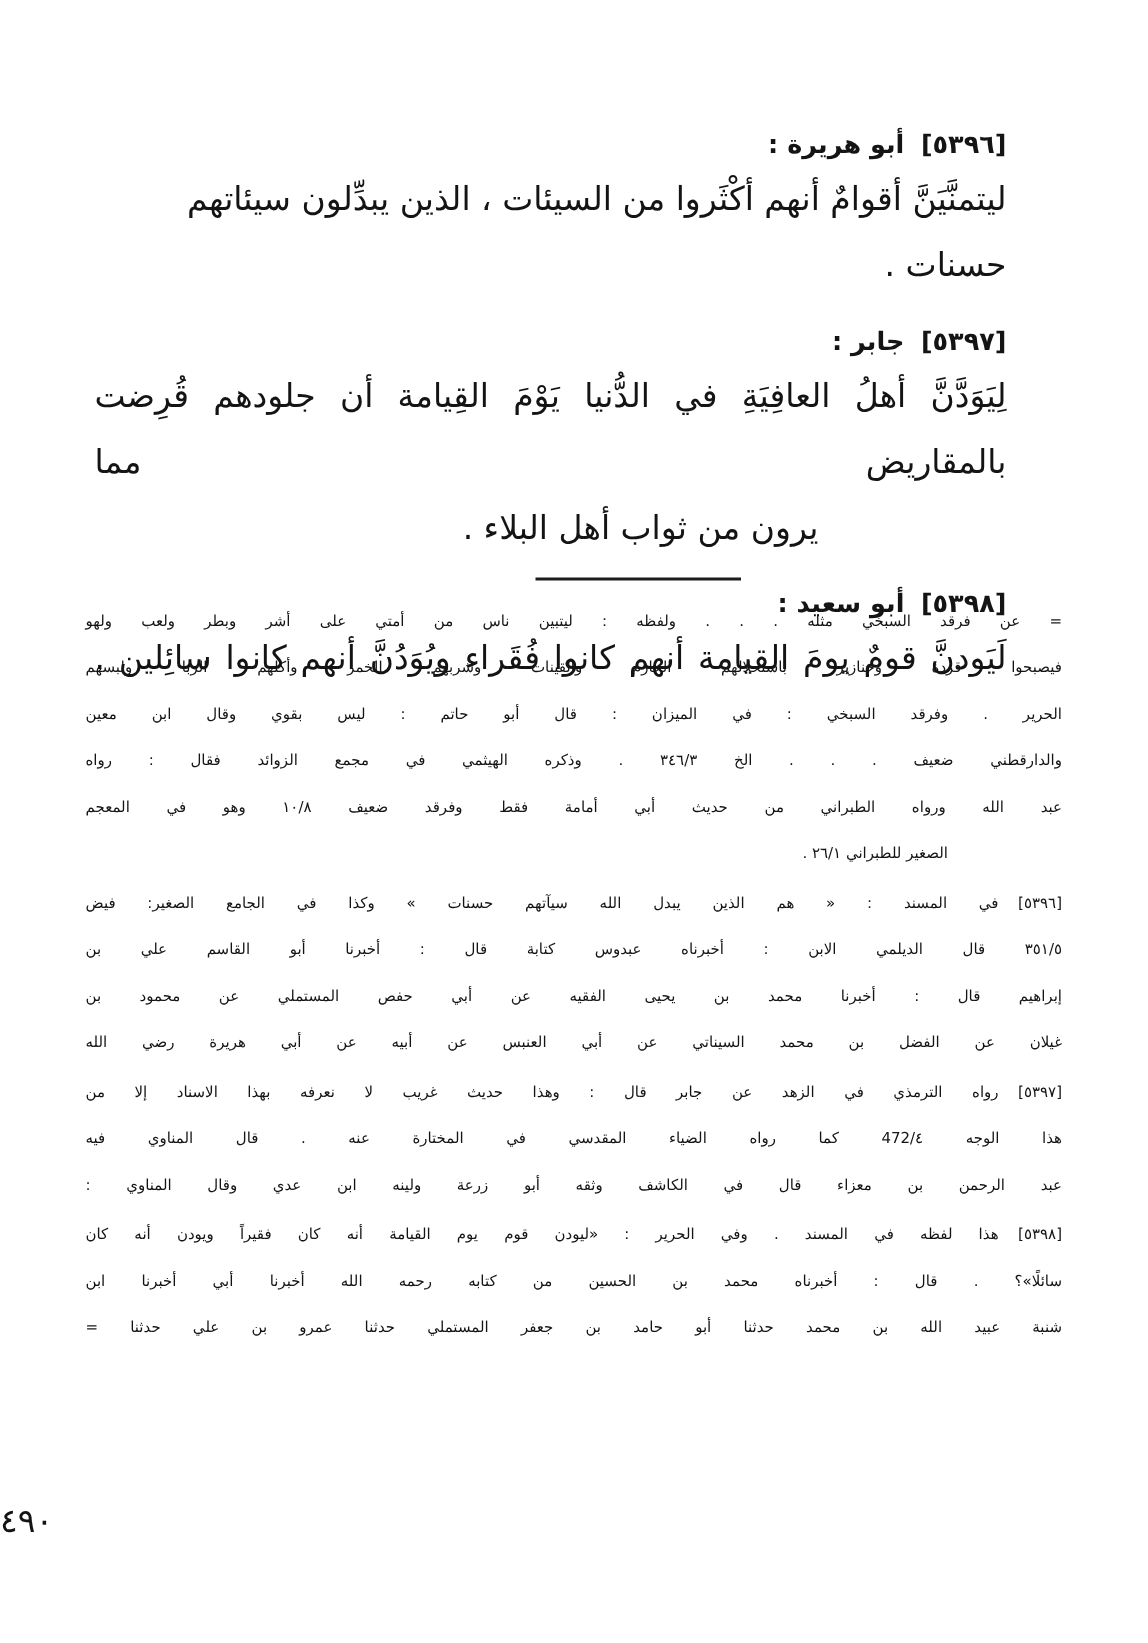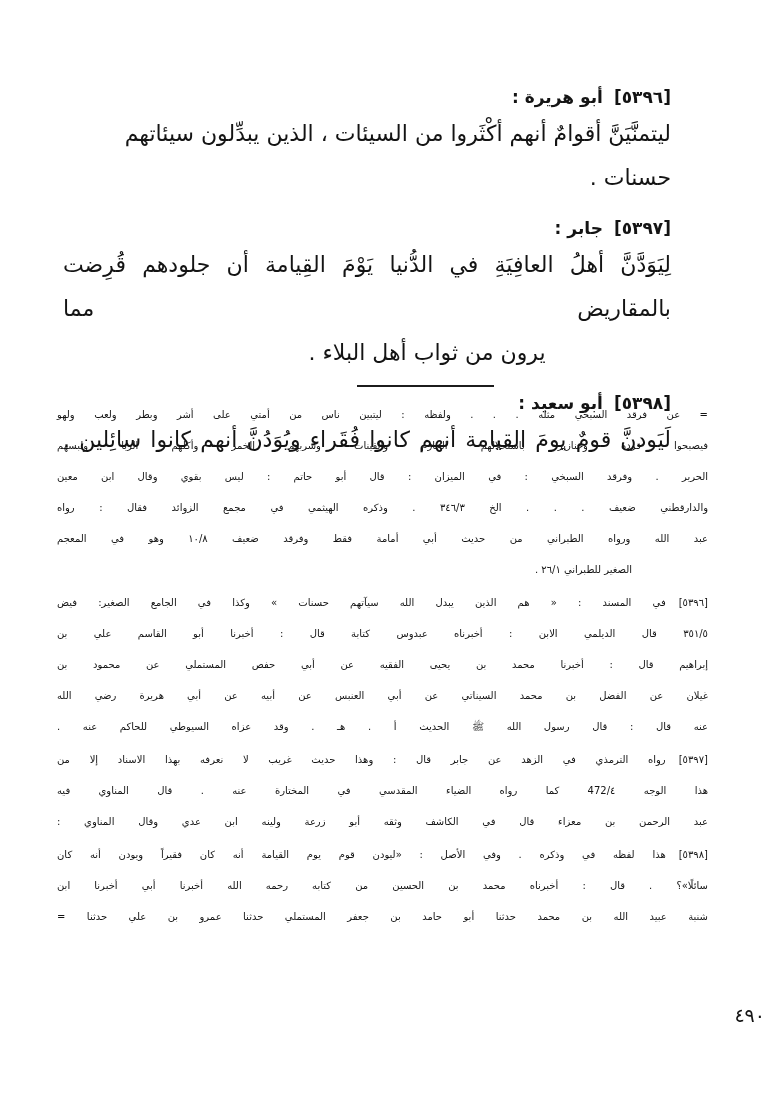--- a/index.html
+++ b/index.html
@@ -40,21 +40,21 @@
   }
   .fn-block { margin-top:2px; }
   .fn-block.first { margin-top:0; }
   .fn-line { line-height:31px; }
   .fn-marker { margin-left:13px; }
   .right-indent { text-align:left; text-align-last:right; padding-right:76px; }
 
   
   .page-num {
     position:absolute; top:1002px; left:0; right:0;
-    text-align:right; font-size:19px; line-height:26px;
+    text-align:left; font-size:22px; line-height:26px;
     letter-spacing:1px;
   }
 </style>
 </head>
 <body>
 
 <div class="page">
 
   <div class="main">
 
@@ -89,34 +89,33 @@
       <div class="fn-line right-indent">الصغير للطبراني ٢٦/١ .</div>
     </div>
 
     <div class="fn-block">
       <div class="fn-line just">
         <span class="fn-marker">[٥٣٩٦]</span><span>في المسند : « هم الذين يبدل الله سيآتهم حسنات » وكذا في الجامع الصغير: فيض</span>
       </div>
       <div class="fn-line just">٣٥١/٥ قال الديلمي الابن : أخبرناه عبدوس كتابة قال : أخبرنا أبو القاسم علي بن</div>
       <div class="fn-line just">إبراهيم قال : أخبرنا محمد بن يحيى الفقيه عن أبي حفص المستملي عن محمود بن</div>
       <div class="fn-line just">غيلان عن الفضل بن محمد السيناتي عن أبي العنبس عن أبيه عن أبي هريرة رضي الله</div>
-      <div class="fn-line just">عنه قال : قال رسول الله ﷺ الحديث أ . هـ . وقد عزاه السيوطي للحاكم عنه .</div>
     </div>
 
     <div class="fn-block">
       <div class="fn-line just">
         <span class="fn-marker">[٥٣٩٧]</span><span>رواه الترمذي في الزهد عن جابر قال : وهذا حديث غريب لا نعرفه بهذا الاسناد إلا من</span>
       </div>
       <div class="fn-line just">هذا الوجه 472/٤ كما رواه الضياء المقدسي في المختارة عنه . قال المناوي فيه</div>
       <div class="fn-line just">عبد الرحمن بن معزاء قال في الكاشف وثقه أبو زرعة ولينه ابن عدي وقال المناوي :</div>
     </div>
 
     <div class="fn-block">
       <div class="fn-line just">
-        <span class="fn-marker">[٥٣٩٨]</span><span>هذا لفظه في وذكره . وفي الأصل : «ليودن قوم يوم القيامة أنه كان فقيراً ويودن أنه كان</span>
+        <span class="fn-marker">[٥٣٩٨]</span><span>هذا لفظه في المسند . وفي الحرير : «ليودن قوم يوم القيامة أنه كان فقيراً ويودن أنه كان</span>
       </div>
       <div class="fn-line just">سائلًا»؟ . قال : أخبرناه محمد بن الحسين من كتابه رحمه الله أخبرنا أبي أخبرنا ابن</div>
       <div class="fn-line just">شنبة عبيد الله بن محمد حدثنا أبو حامد بن جعفر المستملي حدثنا عمرو بن علي حدثنا =</div>
     </div>
 
   </div>
 
   <div class="page-num">٤٩٠</div>
 
 </div>

